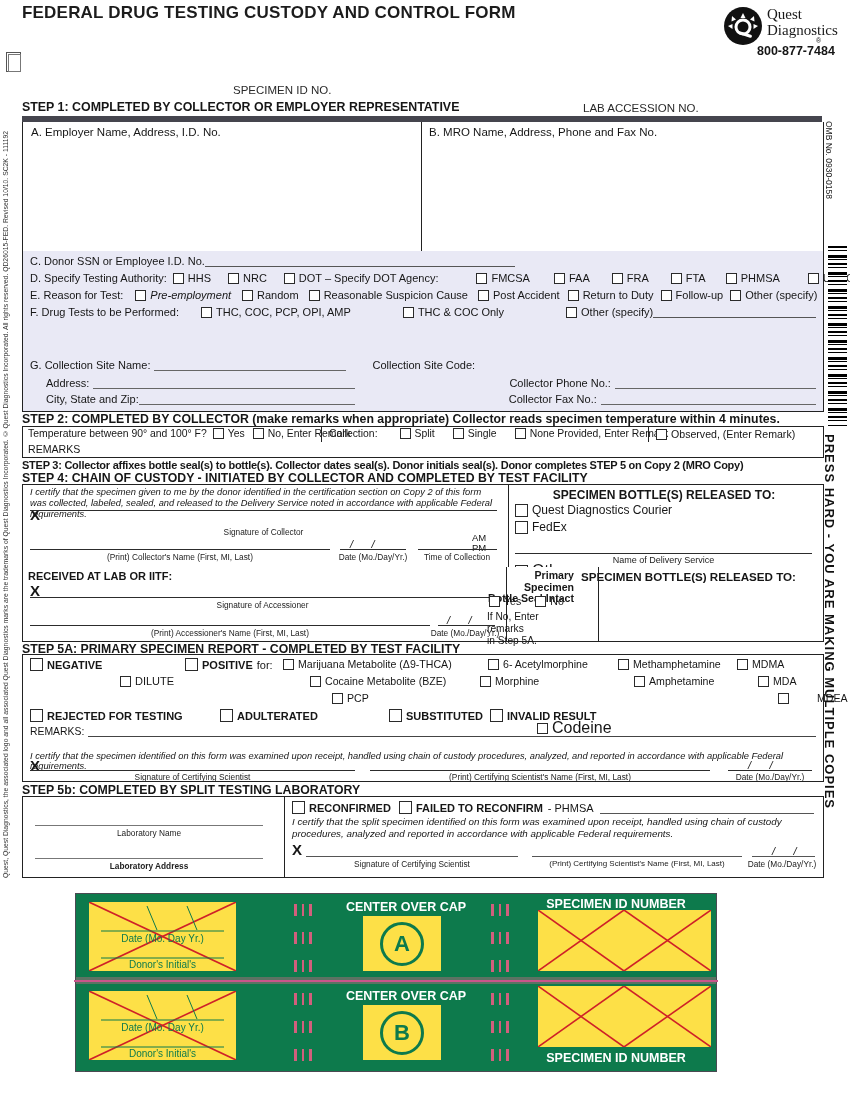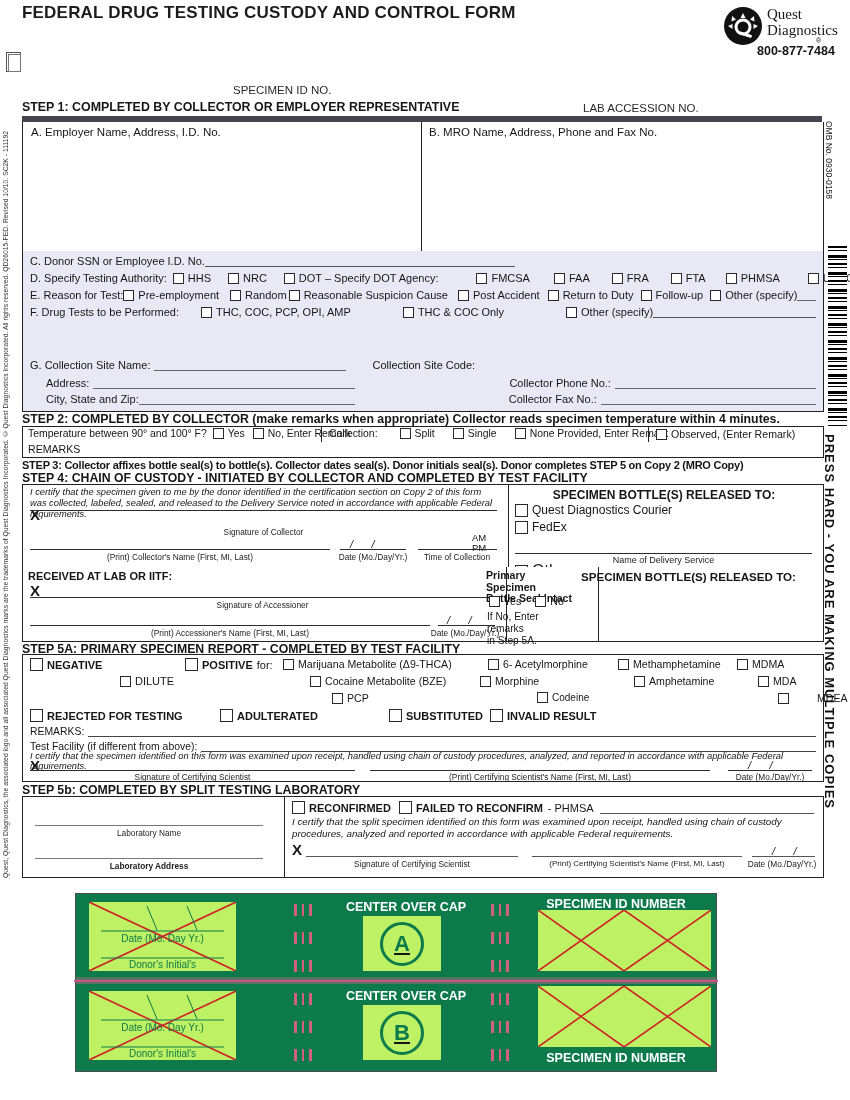--- a/index.html
+++ b/index.html
@@ -12,21 +12,21 @@
   .cb.lg{width:11px;height:11px;}
   .row{display:flex;align-items:center;font-size:11px;white-space:nowrap;}
   .opt{display:flex;align-items:flex-end;white-space:nowrap;}
   .ul{border-bottom:1px solid #666;}
   .sline{position:absolute;border-bottom:1.4px solid #2c2c2c;}
   .slbl{position:absolute;font-size:8.3px;color:#222;text-align:center;white-space:nowrap;}
   .xmark{position:absolute;font-weight:bold;font-size:15px;}
   .slashes{position:absolute;font-size:11px;white-space:pre;font-style:italic;}
   .vtext{writing-mode:vertical-rl;}
   .greenlbl{color:#0d7a4c;}
-  .wbox{position:absolute;background:#bef264;text-decoration:underline;}
+  .wbox{position:absolute;background:#fde047;}
   .ticks{position:absolute;display:flex;gap:5px;}
   .ticks i{display:block;width:2.5px;height:12px;background:#d25f7d;}
   .capcircle{width:44px;height:44px;border:3.5px solid #0d7a4c;border-radius:50%;
              display:flex;align-items:center;justify-content:center;
              font-weight:bold;font-size:24px;color:#0d7a4c;margin:7px auto 0;}
   .sec-border{border:1.5px solid #222;}
 </style>
 </head>
 <body>
 
@@ -112,29 +112,29 @@
         <span>PHMSA</span>
       </span>
     <span class="opt" style="margin-left:28px;">
         <span class="cb"></span>
         <span>USCG</span>
       </span>
   </div>
 
   <div class="abs row" style="left:30px;top:289px;width:786px;">
     <span>E. Reason for Test:</span>
-    <span class="opt" style="margin-left:0;">
+    <span class="opt" style="margin-left:12px;font-style:italic;">
         <span class="cb"></span>
         <span>Pre-employment</span>
       </span>
     <span class="opt" style="margin-left:11px;">
         <span class="cb"></span>
         <span>Random</span>
       </span>
-    <span class="opt" style="margin-left:2px;">
+    <span class="opt" style="margin-left:10px;">
         <span class="cb"></span>
         <span>Reasonable Suspicion Cause</span>
       </span>
     <span class="opt" style="margin-left:10px;">
         <span class="cb"></span>
         <span>Post Accident</span>
       </span>
     <span class="opt" style="margin-left:8px;">
         <span class="cb"></span>
         <span>Return to Duty</span>
@@ -270,21 +270,21 @@
   <div class="abs b" style="left:28px;top:570px;font-size:11px;">RECEIVED AT LAB OR IITF:</div>
   <div class="xmark" style="left:30px;top:582px;">X</div>
   <div class="sline" style="left:30px;top:597px;width:465px;"></div>
   <div class="slbl" style="left:30px;top:600px;width:465px;">Signature of Accessioner</div>
   <div class="sline" style="left:30px;top:625px;width:400px;"></div>
   <div class="slbl" style="left:30px;top:628px;width:400px;">(Print) Accessioner's Name (First, MI, Last)</div>
   <div class="slashes" style="left:447px;top:614px;">/      /</div>
   <div class="sline" style="left:438px;top:625px;width:57px;"></div>
   <div class="slbl" style="left:425px;top:628px;width:80px;">Date (Mo./Day/Yr.)</div>
 
-  <div class="abs b" style="left:486px;top:570px;width:88px;text-align:left;font-size:10.6px;line-height:1.1;">
+  <div class="abs b" style="left:486px;top:570px;width:88px;text-align:right;font-size:10.6px;line-height:1.1;">
     <div>Primary Specimen</div>
     <div>Bottle Seal Intact</div>
   </div>
   <div class="abs row" style="left:489px;top:595px;font-size:10.6px;">
     <span class="opt">
         <span class="cb"></span>
         <span>Yes</span>
       </span>
     <span class="opt" style="margin-left:14px;">
         <span class="cb"></span>
@@ -344,21 +344,21 @@
     </div>
   <div class="abs row" style="left:758px;top:675px;font-size:10.6px;">
       <span class="cb"></span>
       <span>MDA</span>
     </div>
 
   <div class="abs row" style="left:332px;top:692px;font-size:10.6px;">
       <span class="cb"></span>
       <span>PCP</span>
     </div>
-  <div class="abs row" style="left:530px;top:692px;font-size:10px;padding-left:7px;">
+  <div class="abs row" style="left:530px;top:719px;font-size:16px;padding-left:7px;">
       <span class="cb"></span>
       <span>Codeine</span>
     </div>
   <div class="abs row" style="left:778px;top:692px;font-size:10.6px;gap:24px;">
       <span class="cb"></span>
       <span>MDEA</span>
     </div>
 
   <div class="abs row b" style="left:30px;top:709px;font-size:11px;">
       <span class="cb lg"></span>
@@ -372,24 +372,20 @@
       <span class="cb lg"></span>
       <span>SUBSTITUTED</span>
     </div>
   <div class="abs row b" style="left:490px;top:709px;font-size:11px;">
       <span class="cb lg"></span>
       <span>INVALID RESULT</span>
     </div>
 
   <div class="abs row" style="left:30px;top:725px;width:786px;font-size:10.4px;">
     <span>REMARKS:</span>
-    <span class="ul" style="flex:1;height:11px;margin-left:4px;border-bottom:1.4px solid #444;"></span>
-  </div>
-  <div class="abs row" style="left:30px;top:740px;width:786px;font-size:10.4px;">
-    <span>Test Facility (if different from above):</span>
     <span class="ul" style="flex:1;height:11px;margin-left:4px;border-bottom:1.4px solid #444;"></span>
   </div>
   <div class="abs it" style="left:30px;top:751px;width:786px;font-size:9.3px;">I certify that the specimen identified on this form was examined upon receipt, handled using chain of custody procedures, analyzed, and reported in accordance with applicable Federal requirements.</div>
   <div class="xmark" style="left:30px;top:757px;">X</div>
   <div class="sline" style="left:30px;top:770px;width:325px;"></div>
   <div class="slbl" style="left:30px;top:772px;width:325px;">Signature of Certifying Scientist</div>
   <div class="sline" style="left:370px;top:770px;width:340px;"></div>
   <div class="slbl" style="left:370px;top:772px;width:340px;">(Print) Certifying Scientist's Name (First, MI, Last)</div>
   <div class="slashes" style="left:748px;top:759px;">/      /</div>
   <div class="sline" style="left:728px;top:770px;width:84px;"></div>

